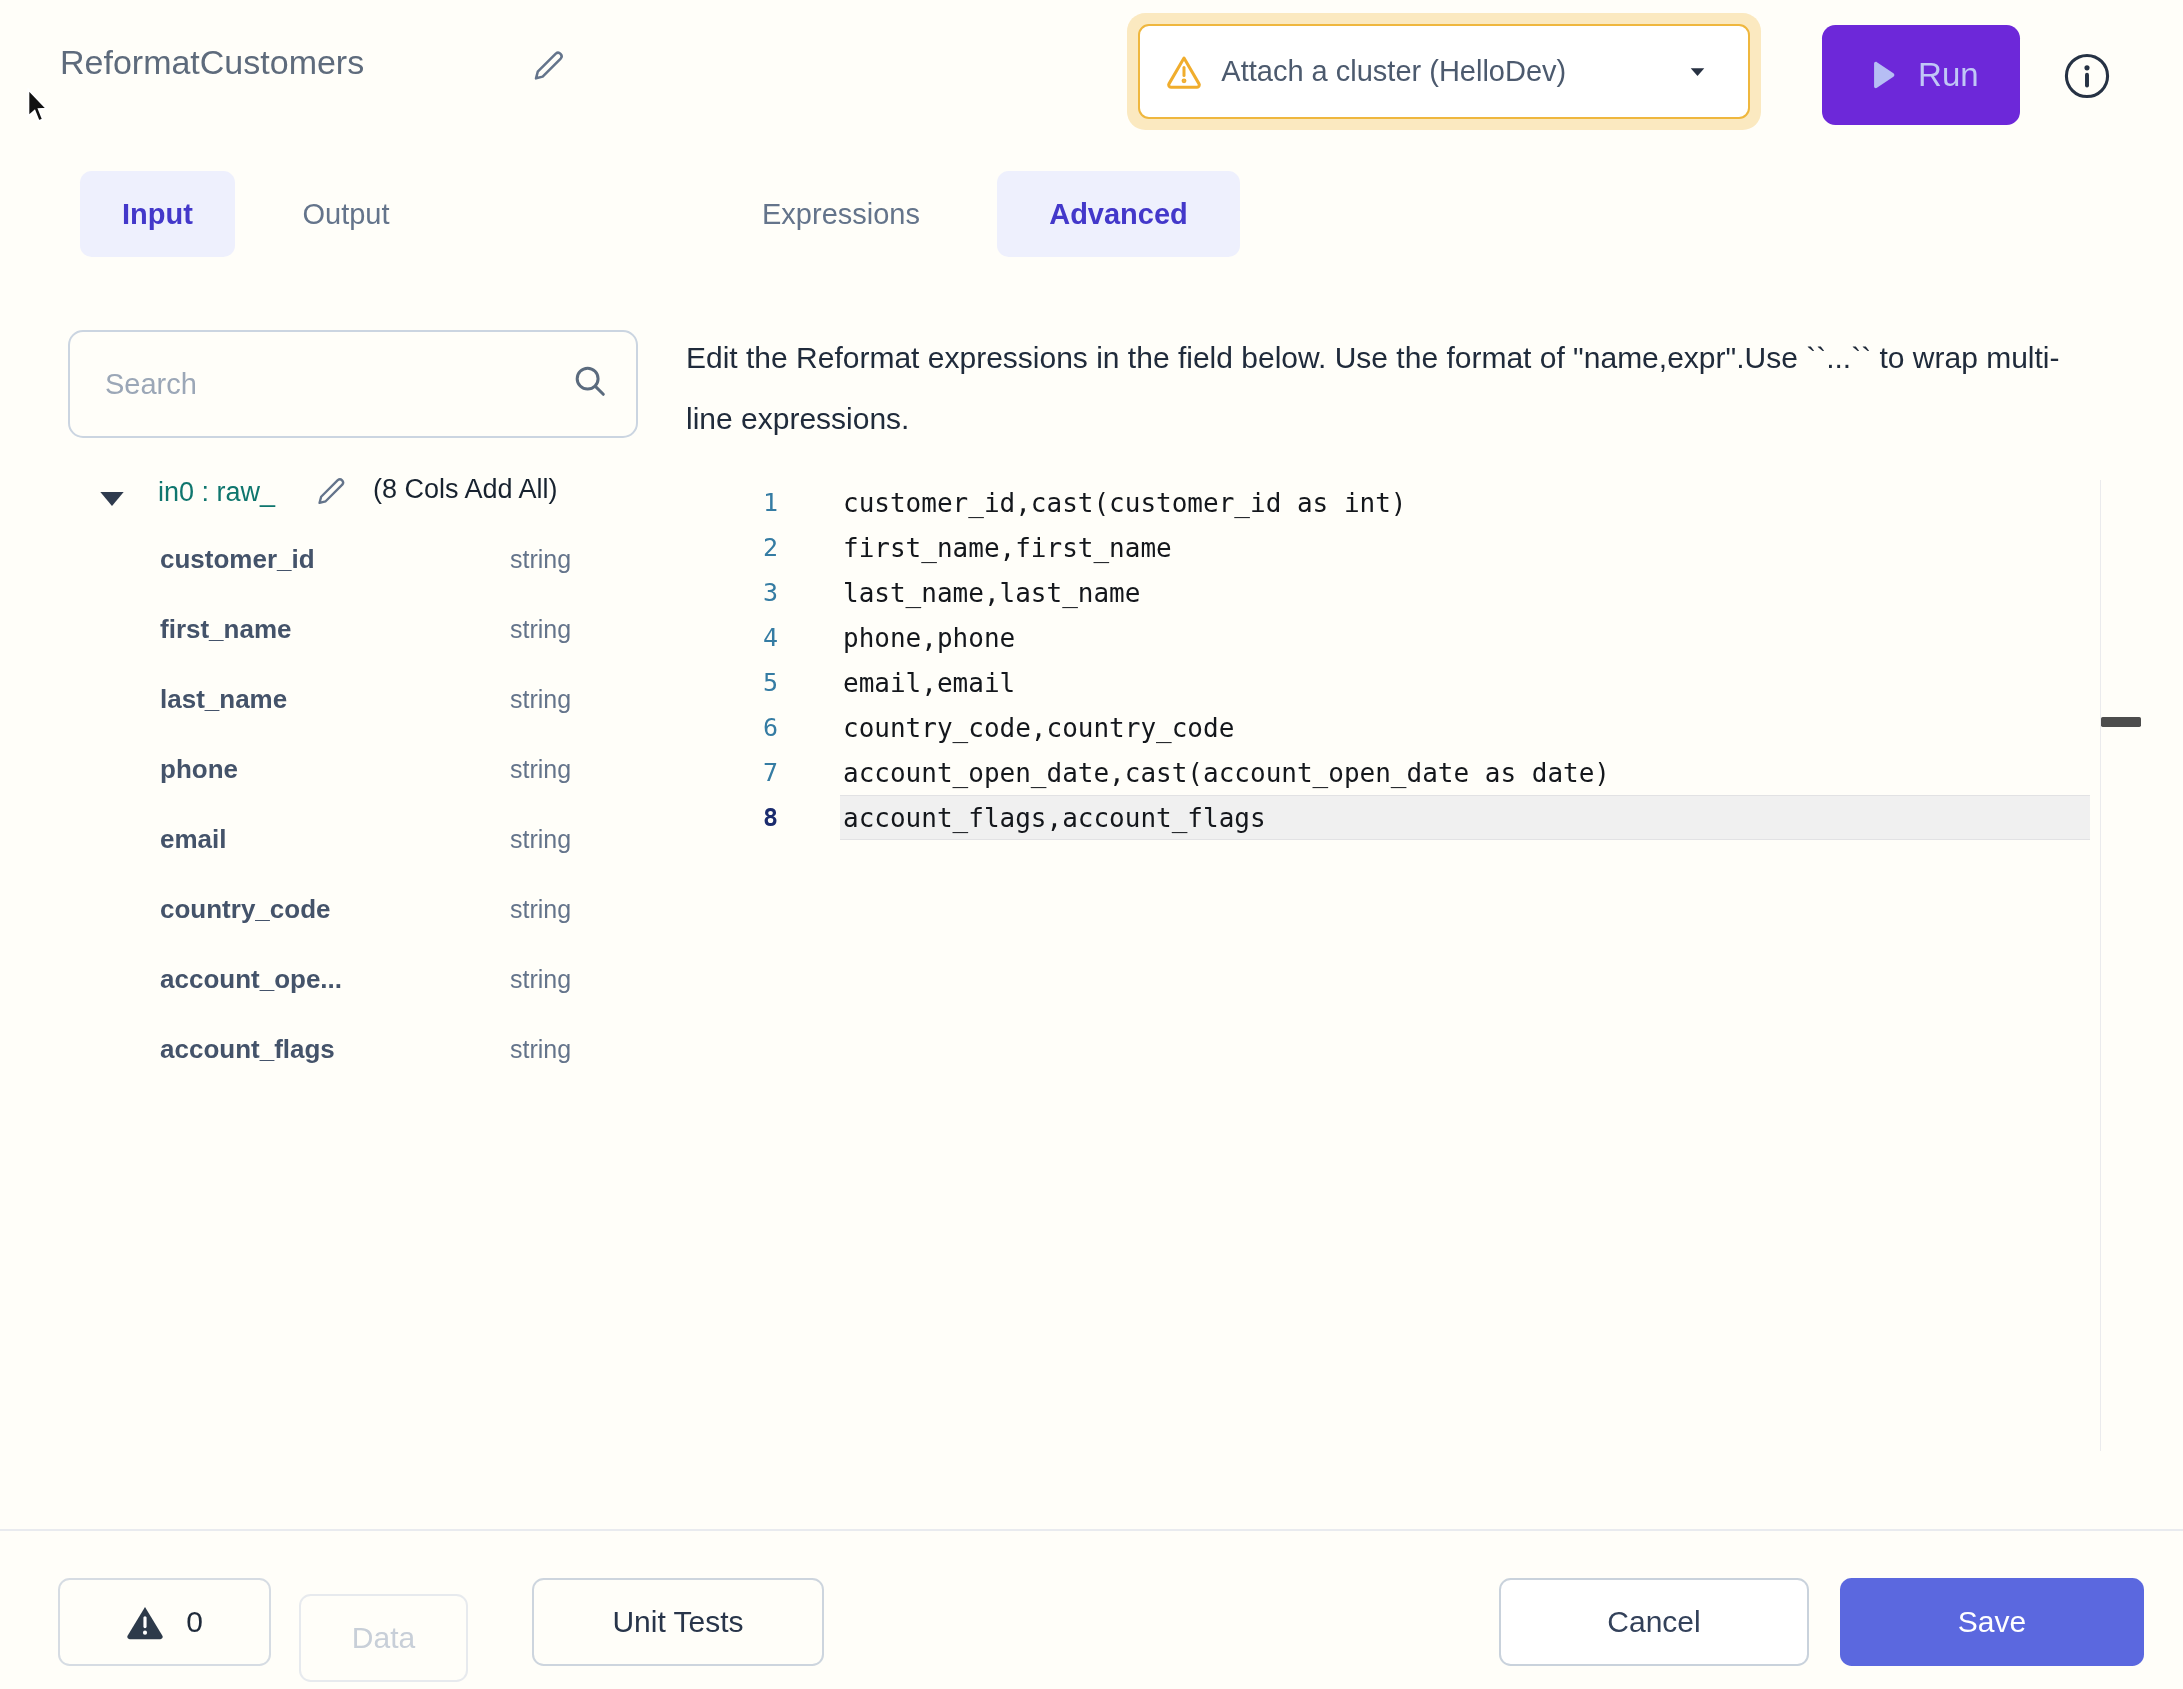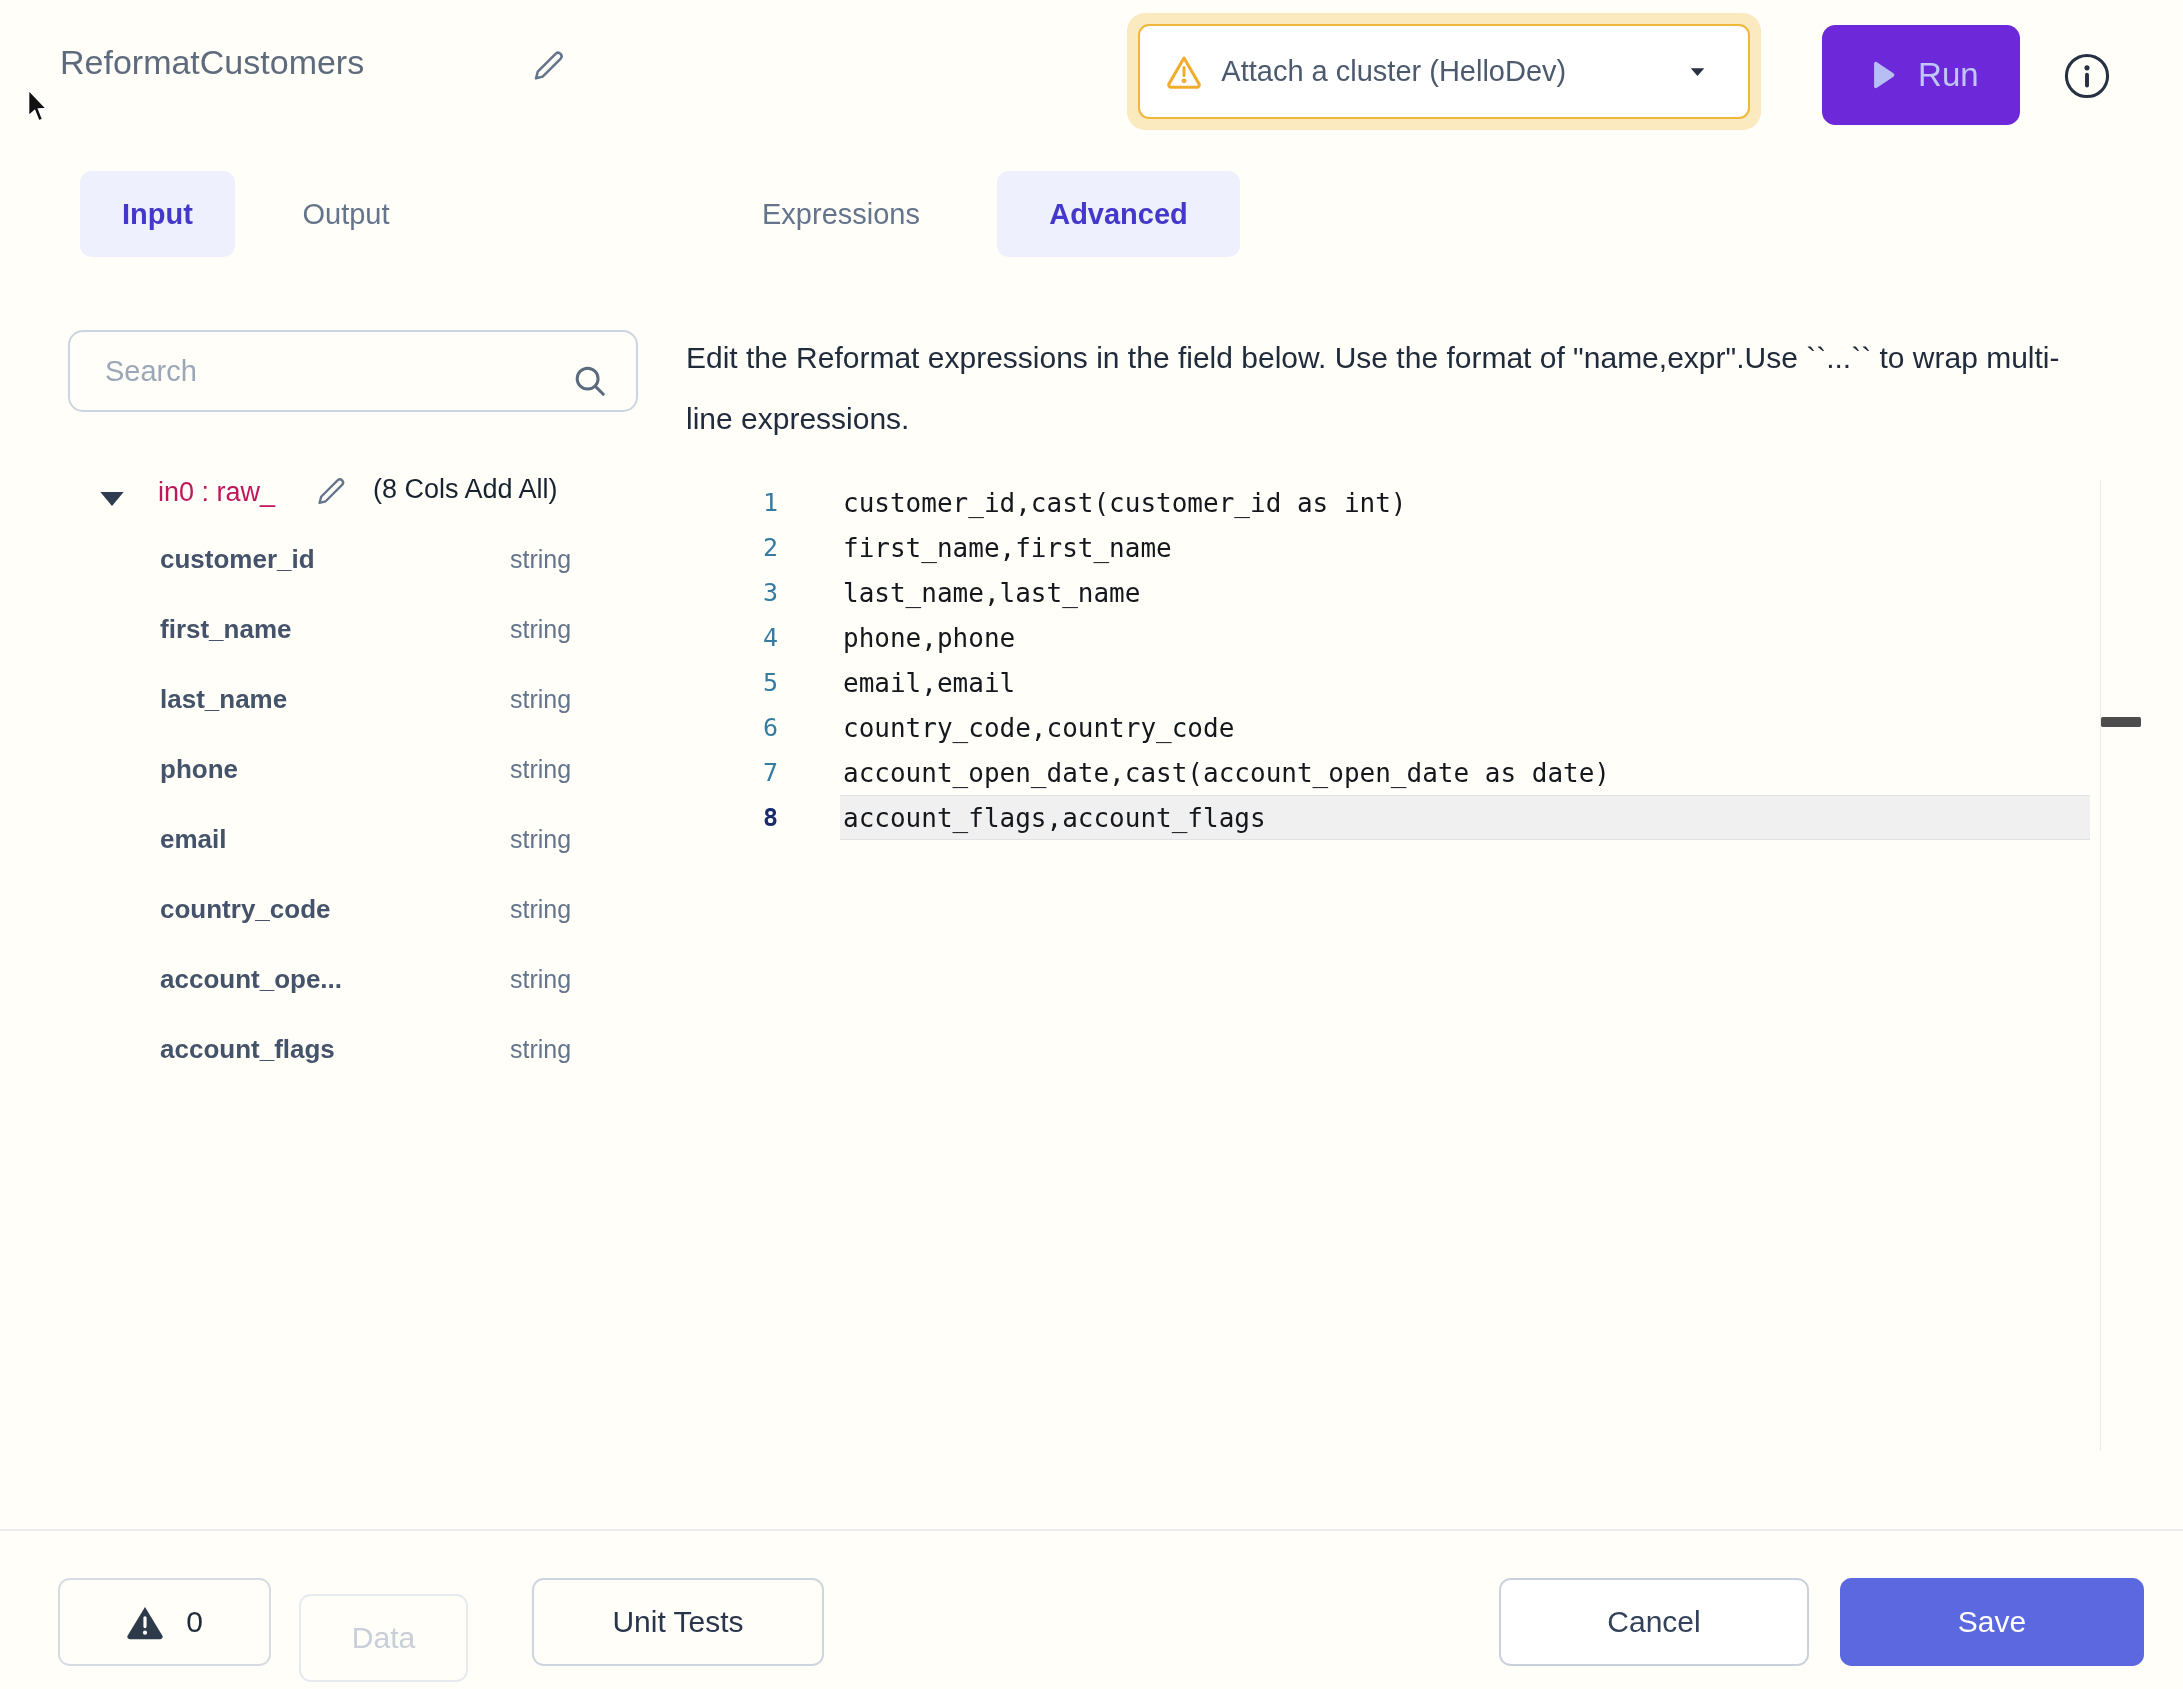--- a/index.html
+++ b/index.html
@@ -31,31 +31,31 @@
   
   .tab { position:absolute; top:171px; height:86px; display:flex; align-items:center; justify-content:center;
          font-size:29px; color:#64748B; font-weight:500; cursor:pointer; border-radius:11.7px; }
   .tab.active { background:#EEF0FD; color:#4338CA; font-weight:600; }
   .tab-input { left:80px; width:155px; }
   .tab-output { left:275px; width:142px; }
   .tab-expressions { left:732px; width:218px; }
   .tab-advanced { left:997px; width:243px; }
 
   
-  .search-box { position:absolute; left:68px; top:330px; width:570px; height:82px;
+  .search-box { position:absolute; left:68px; top:330px; width:570px; height:108px;
                 border:2.1px solid #CBD5E1; border-radius:15px; background:transparent; }
   .search-box input { position:absolute; left:0; top:0; width:100%; height:100%; border:none; outline:none;
                 background:transparent; padding:0 83px 0 35px; font-size:29px; color:#334155;
                 font-family:"Liberation Sans", sans-serif; }
   .search-box input::placeholder { color:#9BA7B7; }
   .search-icon { position:absolute; right:27px; top:30px; width:38px; height:38px; pointer-events:none; }
 
   .tree-row { position:absolute; left:0; top:474px; height:47px; width:650px; }
   .tree-caret { position:absolute; left:98px; top:15px; width:28px; height:20px; cursor:pointer; }
-  .tree-label { position:absolute; left:158px; top:3.3px; font-size:27px; color:#be185d; font-weight:500; }
+  .tree-label { position:absolute; left:158px; top:3.3px; font-size:27px; color:#0f766e; font-weight:500; }
   .tree-edit  { position:absolute; left:314px; top:0px; width:35px; height:35px; cursor:pointer; }
   .tree-summary { position:absolute; left:373px; top:0px; font-size:27px; color:#17222F; font-weight:500; cursor:pointer; }
 
   .col-list { position:absolute; left:0; top:524px; width:650px; }
   .col-row { position:relative; height:70px; cursor:grab; }
   .col-name { position:absolute; left:160px; top:50%; transform:translateY(-50%);
               font-size:26px; font-weight:600; color:#44536A; }
   .col-type { position:absolute; left:510px; top:50%; transform:translateY(-50%);
               font-size:25px; color:#64748B; }
 

